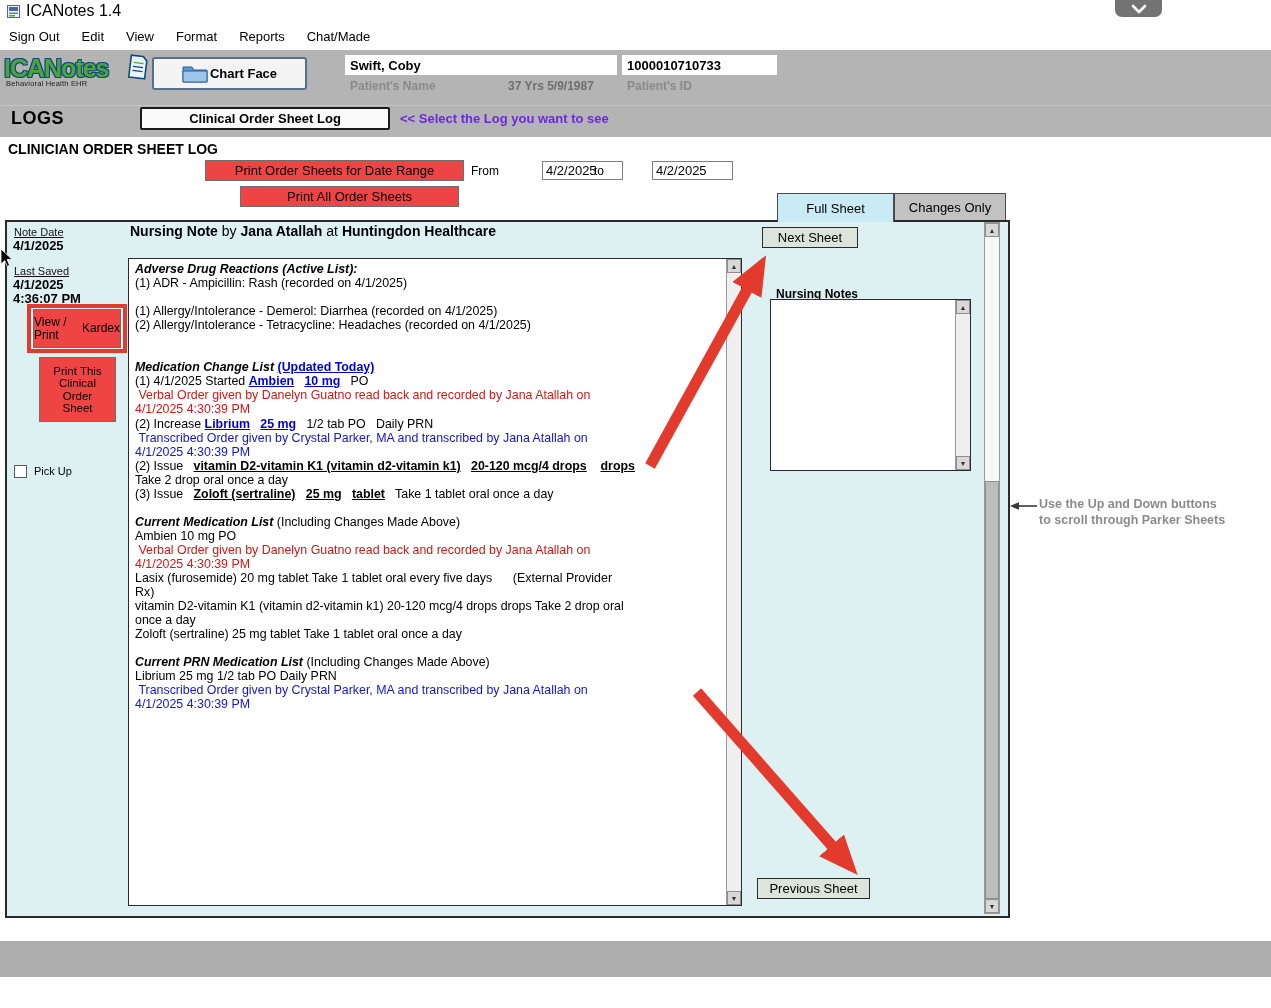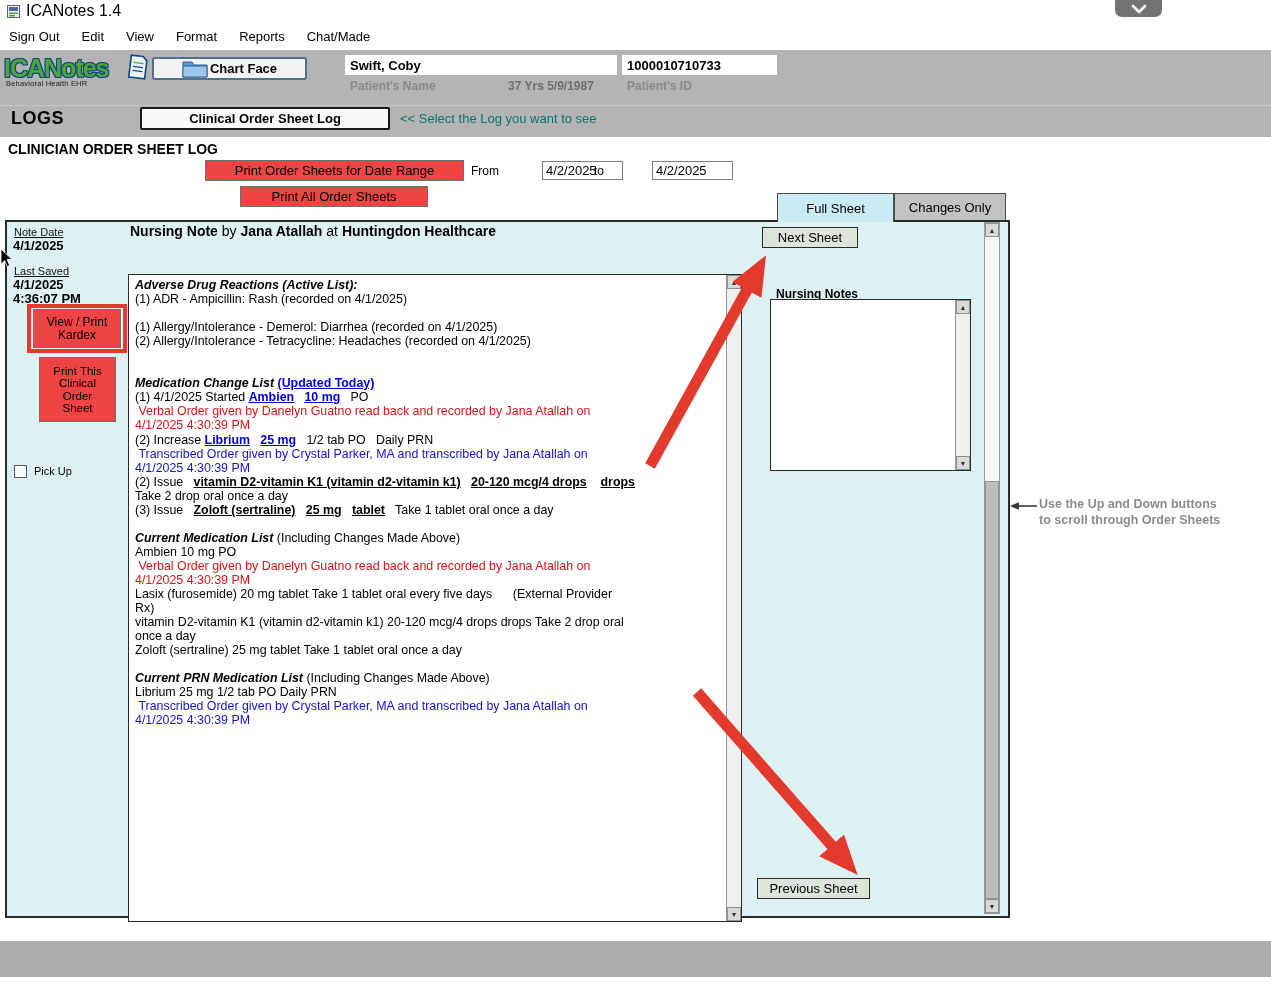--- a/index.html
+++ b/index.html
@@ -20,65 +20,65 @@
 
   .band { left:0; top:50px; width:1271px; height:87px; background:#b4b4b4; }
   .band-divider { left:0; top:105px; width:1271px; height:1px; background:#c6c6c6; }
 
   .logo { left:4px; top:54px; width:150px; height:50px; cursor:pointer; }
   .logo-text { font-size:25px; font-weight:bold; letter-spacing:-1px; color:#4aa53c;
     text-shadow:-1px -1px 0 #14477e, 1px -1px 0 #14477e, -1px 1px 0 #14477e, 1px 1px 0 #14477e; }
   .logo-doc { position:absolute; right:6px; top:1px; transform:rotate(7deg); }
   .logo-sub { display:block; font-size:7.5px; color:#1d1d1d; margin-top:-4px; margin-left:2px; letter-spacing:0.2px; }
 
-  .chart-face-btn { left:152px; top:57px; width:155px; height:23px; background:#f4f4f4; border:2px solid #54708e; border-radius:3px; display:flex; align-items:center; justify-content:center; gap:2px; font-size:13px; font-weight:bold; cursor:pointer; }
+  .chart-face-btn { left:152px; top:57px; width:155px; height:33px; background:#f4f4f4; border:2px solid #54708e; border-radius:3px; display:flex; align-items:center; justify-content:center; gap:2px; font-size:13px; font-weight:bold; cursor:pointer; }
 
   .field { background:#fff; font-size:13px; font-weight:bold; display:flex; align-items:center; padding-left:5px; }
   .patient-name-field { left:345px; top:55px; width:272px; height:20px; }
   .patient-id-field { left:622px; top:55px; width:155px; height:20px; }
   .band-label { font-size:12px; font-weight:bold; color:#8a8a8a; }
   .patient-name-label { left:350px; top:79px; }
   .patient-agedob { left:508px; top:79px; color:#6f6f6f; }
   .patient-id-label { left:627px; top:79px; }
 
   .logs-title { left:11px; top:108px; font-size:18px; font-weight:bold; letter-spacing:0.5px; }
   .log-selector-btn { left:140px; top:107px; width:250px; height:23px; background:#fafafa; border:2px solid #1a1a1a; border-radius:2px; font-size:13px; font-weight:bold; display:flex; align-items:center; justify-content:center; cursor:pointer; }
-  .log-hint { left:400px; top:111px; font-size:13px; font-weight:normal; color:#0f766e; }
+  .log-hint { left:400px; top:111px; font-size:13px; font-weight:bold; color:#6d28d9; }
 
   .page-heading { left:8px; top:141px; font-size:14px; font-weight:bold; }
 
   .gray-btn { background:#ef4444; border:1px solid #6e6e6e; font-size:13px; display:flex; align-items:center; justify-content:center; cursor:pointer; }
   .print-range-btn { left:205px; top:160px; width:259px; height:21px; }
-  .print-all-btn { left:240px; top:186px; width:188px; height:21px; }
+  .print-all-btn { left:240px; top:186px; width:219px; height:21px; }
   .small-label { font-size:12px; }
   .from-label { left:471px; top:164px; }
   .to-label { left:594px; top:164px; }
   .date-input { position:absolute; height:19px; width:81px; background:#fff; border:1px solid #7d7d7d; font:13px "Liberation Sans",sans-serif; padding:0 3px;margin-left:40px; }
   .from-input { left:502px; top:161px; }
   .to-input { left:612px; top:161px; }
 
   .tab { position:absolute; top:193px; height:27px; border:1px solid #4b4b4b; border-bottom:none; display:flex; align-items:center; justify-content:center; font-size:13px; cursor:pointer; }
   .tab-full { left:777px; width:117px; height:29px; background:#c9ebf3; z-index:3; }
   .tab-changes { left:894px; width:112px; background:#c2c2c2; }
 
   .panel { left:5px; top:220px; width:1005px; height:698px; background:#def1f2; border:2px solid #2a2a2a; }
 
   .u-label { font-size:11px; text-decoration:underline; color:#111; }
   .bold-val { font-size:13px; font-weight:bold; }
 
-  .kardex-btn { left:33px; top:309px; width:88px; height:39px; flex-direction:column; font-size:12px; line-height:13px; }
+  .kardex-btn { left:33px; top:309px; width:88px; height:39px; font-size:12px; line-height:13px; }
   .print-this-btn { left:39px; top:357px; width:77px; height:65px; flex-direction:column; font-size:11.5px; line-height:12.5px; }
   .annotation-rect { left:27px; top:304px; width:100px; height:49px; border:4px solid #e23b2e; z-index:6; pointer-events:none; }
 
   .checkbox { left:14px; top:465px; width:13px; height:13px; background:#fff; border:1px solid #5a5a5a; cursor:pointer; }
   .pickup-label { left:34px; top:465px; font-size:11px; }
 
   .note-header { left:130px; top:223px; font-size:14px; white-space:pre-wrap; }
 
-  .textarea { left:128px; top:258px; width:614px; height:648px; background:#fff; border:1px solid #2a2a2a;margin-top:16px; }
+  .textarea { left:128px; top:258px; width:614px; height:648px; background:#fff; border:1px solid #2a2a2a; }
   .note-body { position:absolute; left:6px; top:3px; width:588px; font-size:12.4px; line-height:14.05px; white-space:pre-wrap; }
   .note-line { min-height:14.05px; }
 
   .seg-b { font-weight:bold; }
   .seg-bi { font-weight:bold; font-style:italic; }
   .seg-link { color:#0000d8; font-weight:bold; text-decoration:underline; cursor:pointer; }
   .seg-bu { font-weight:bold; text-decoration:underline; }
   .seg-red { color:#d01717; }
   .seg-blue { color:#1414cc; }
 
@@ -227,21 +227,21 @@
     <div class="panel-thumb"></div>
     <div class="scroll-btn scroll-down">▼</div>
   </div>
 
   <svg class="abs hint-arrow" width="28" height="14" viewBox="0 0 28 14">
     <line x1="27" y1="7" x2="7" y2="7" stroke="#3a3a3a" stroke-width="1.6"></line>
     <polygon points="0,7 9,3.2 9,10.8" fill="#3a3a3a"></polygon>
   </svg>
   <div class="abs scroll-hint">
     <div>Use the Up and Down buttons</div>
-    <div>to scroll through Order Sheets</div>
+    <div>to scroll through Parker Sheets</div>
   </div>
 
   <div class="abs footer"></div>
 
   <svg class="abs overlay">
     <defs>
       <marker id="ah" markerWidth="3.6" markerHeight="3" refX="0.2" refY="1.5" orient="auto">
         <polygon points="0 0, 3.6 1.5, 0 3" fill="#e23b2e"></polygon>
       </marker>
     </defs>

